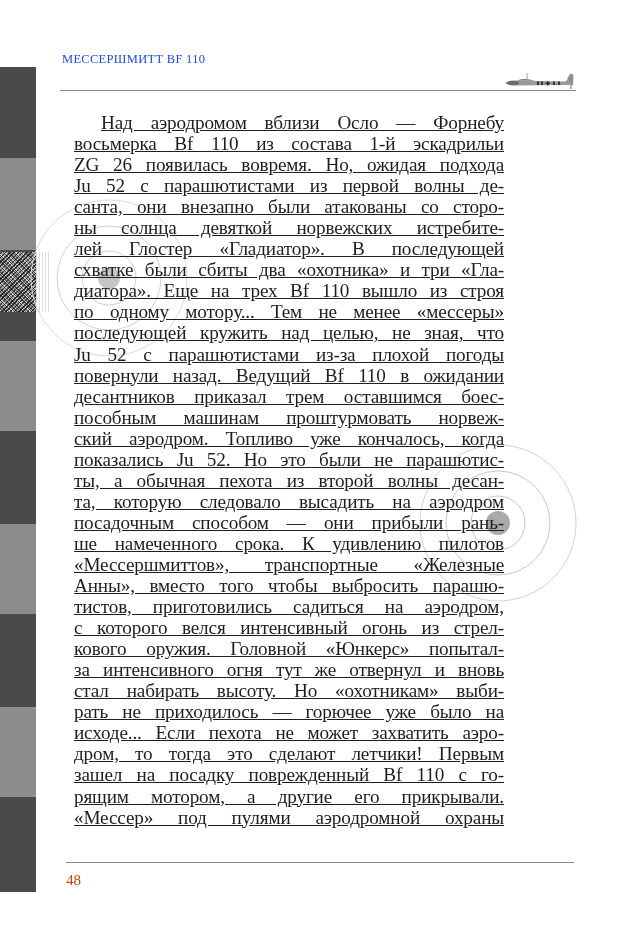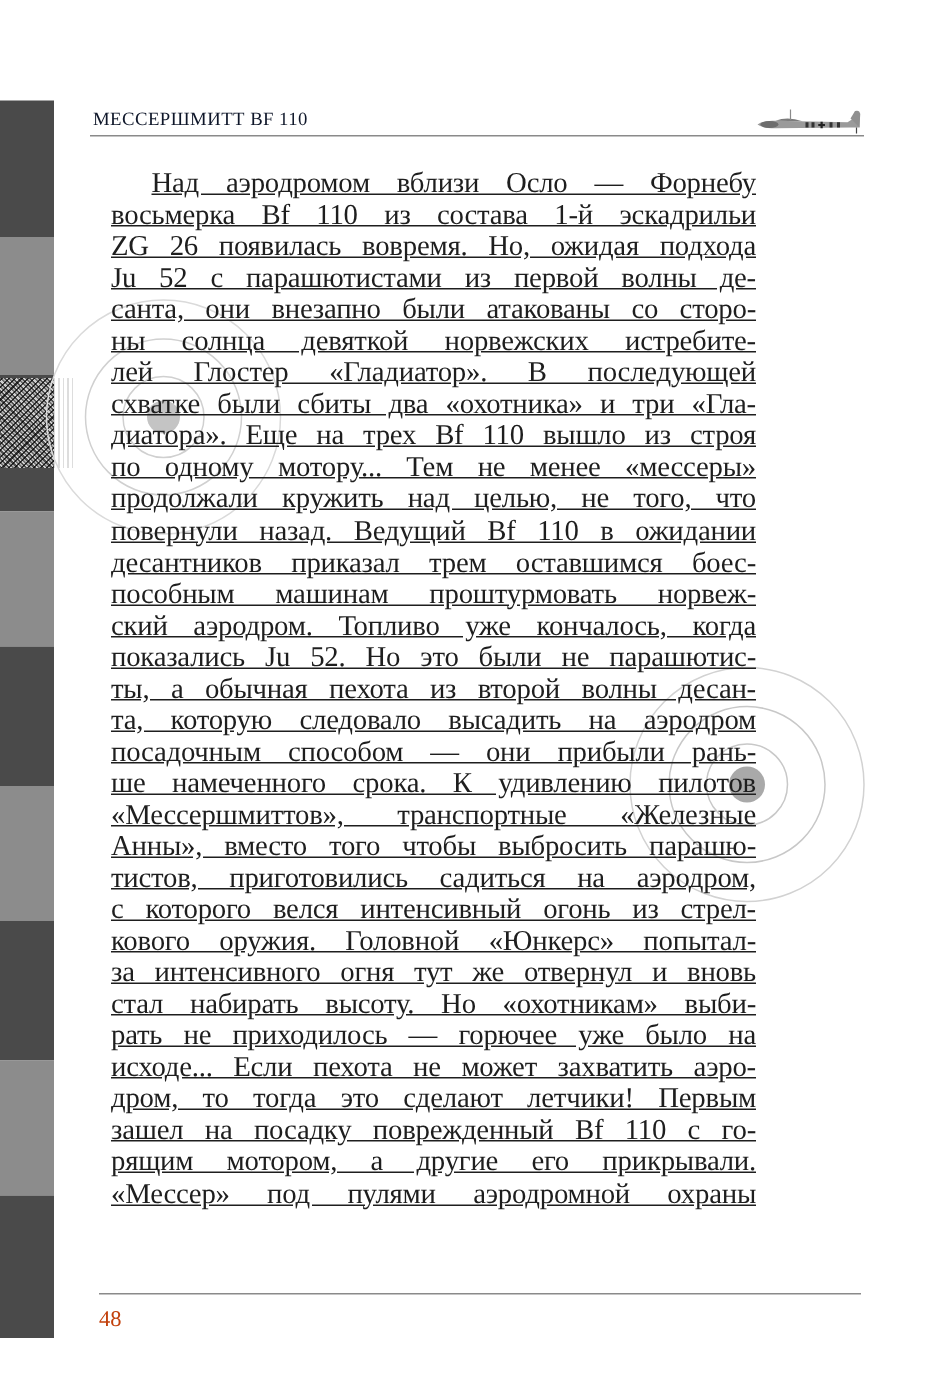--- a/index.html
+++ b/index.html
@@ -39,24 +39,24 @@
       left: 36px;
       top: 252px;
       width: 14px;
       height: 60px;
       background: repeating-linear-gradient(90deg, rgba(120,120,120,0.25) 0 1px, transparent 1px 3px);
     }
     
     .running-head {
       position: absolute;
       left: 62px;
-      top: 72px;
+      top: 52px;
       font-size: 12.5px;
       letter-spacing: 0.3px;
-      color: #0f172a;
+      color: #1d4ed8;
       white-space: nowrap;
     }
     .plane-icon {
       position: absolute;
       left: 503px;
       top: 70px;
       width: 72px;
       height: 20px;
     }
     .header-rule {
@@ -212,21 +212,24 @@
   <span class="line">
       <span class="line-inner">схватке были сбиты два «охотника» и три «Гла-</span>
     </span>
   <span class="line">
       <span class="line-inner">диатора». Еще на трех Bf 110 вышло из строя</span>
     </span>
   <span class="line">
       <span class="line-inner">по одному мотору... Тем не менее «мессеры»</span>
     </span>
   <span class="line">
-      <span class="line-inner">продолжали кружить над целью, не того, что</span>
+      <span class="line-inner">последующей кружить над целью, не зная, что</span>
+    </span>
+  <span class="line">
+      <span class="line-inner">Ju 52 с парашютистами из-за плохой погоды</span>
     </span>
   <span class="line">
       <span class="line-inner">повернули назад. Ведущий Bf 110 в ожидании</span>
     </span>
   <span class="line">
       <span class="line-inner">десантников приказал трем оставшимся боес-</span>
     </span>
   <span class="line">
       <span class="line-inner">пособным машинам проштурмовать норвеж-</span>
     </span>

